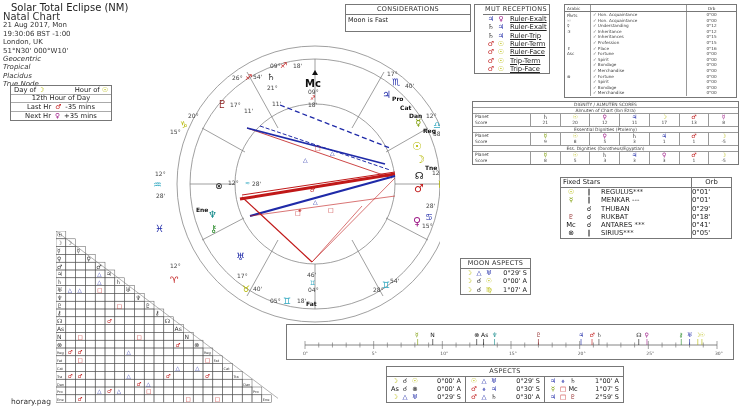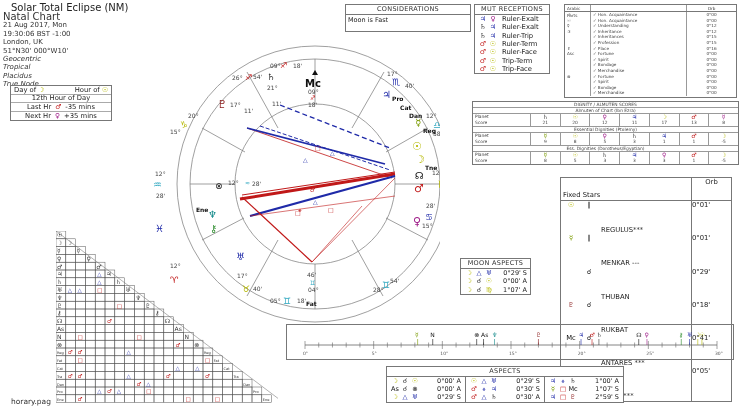--- a/index.html
+++ b/index.html
@@ -22,48 +22,48 @@
   .dayhour .row { display: flex; justify-content: space-between; align-items: center; padding: 0 3px; height: 8.5px; border-bottom: 1px solid #aaa; }
   .dayhour .row:last-child { border-bottom: none; }
   .dayhour .center { justify-content: center; gap: 4px; }
 
   .box { border: 1.5px solid #777; background: #fff; }
   .box .bhead { text-align: center; border-bottom: 1px solid #777; font-size: 6.5px; line-height: 9px; letter-spacing: 0.3px; color: #333; }
 
   .considerations { left: 345px; top: 4px; width: 126px; height: 28px; }
   .considerations .body { font-size: 6.5px; padding: 1px 2px; line-height: 8px; }
 
-  .mutrec { left: 474px; top: 4px; width: 76px; }
+  .mutrec { left: 474px; top: 4px; width: 76px; padding-left: 8px; }
   .mutrec .row { display: flex; align-items: center; height: 8.3px; font-size: 6.8px; padding-left: 3px; }
   .mutrec .row span.g { width: 10px; text-align: center; font-size: 7px; }
-  .mutrec .row span.t { margin-left: 4px; }
+  .mutrec .row span.t { margin-left: 4px; text-decoration: underline; }
 
   .arabic { left: 564px; top: 4px; width: 173px; height: 94px; border: 1.5px solid #777; font-size: 4.2px; color: #444; }
   .arabic .hdr { display: flex; border-bottom: 1px solid #777; height: 7px; line-height: 7px; }
   .arabic .row { display: flex; height: 5.6px; line-height: 5.6px; }
   .arabic .c1 { width: 26px; padding-left: 2px; border-right: 1px solid #999; }
   .arabic .c2 { width: 95px; padding-left: 2px; }
   .arabic .c3 { flex: 1; text-align: center; border-left: 1px solid #999; }
 
   .dignity { left: 472px; top: 101px; width: 267px; border: 1.5px solid #777; font-size: 4.4px; color: #444; }
   .dignity .sec { text-align: center; border-bottom: 1px solid #999; height: 6px; line-height: 6px; }
   .dignity .grid { display: flex; border-bottom: 1px solid #999; }
   .dignity .grid:last-child { border-bottom: none; }
   .dignity .lab { width: 57px; padding-left: 2px; line-height: 6px; }
   .dignity .cell { flex: 1; text-align: center; border-left: 1px solid #999; line-height: 6px; }
   .dignity .cell .g { font-size: 6px; display: block; height: 6px; }
 
   .fixed { left: 560px; top: 177px; width: 172px; border: 1.5px solid #777; font-size: 6.8px; }
   .fixed .hdr { display: flex; border-bottom: 1px solid #777; line-height: 9px; }
-  .fixed .hdr .l { flex: 1; padding-left: 2px; margin-top: 13px; }
+  .fixed .hdr .l { flex: 1; padding-left: 2px; }
   .fixed .hdr .r { width: 40px; text-align: center; border-left: 1px solid #777; }
   .fixed .row { display: flex; line-height: 8.3px; }
   .fixed .row .g1 { width: 20px; text-align: center; }
   .fixed .row .g2 { width: 16px; text-align: center; }
-  .fixed .row .nm { flex: 1; padding-left: 4px; margin-top: 25px; }
+  .fixed .row .nm { flex: 1; padding-left: 4px; }
   .fixed .row .orb { width: 40px; text-align: left; border-left: 1px solid #777; }
 
   .moonasp { left: 460px; top: 258px; width: 71px; border: 1.5px solid #777; font-size: 6.5px; }
   .moonasp .row { display: flex; line-height: 8.3px; padding-left: 3px; }
   .moonasp .row span { width: 10px; text-align: center; }
   .moonasp .row .v { width: auto; flex: 1; text-align: right; padding-right: 3px; }
 
   .aspects { left: 386px; top: 366px; width: 238px; border: 1.5px solid #777; font-size: 6.5px; }
   .aspects .cols { display: flex; }
   .aspects .col { flex: 1; border-left: 1px solid #777; }

